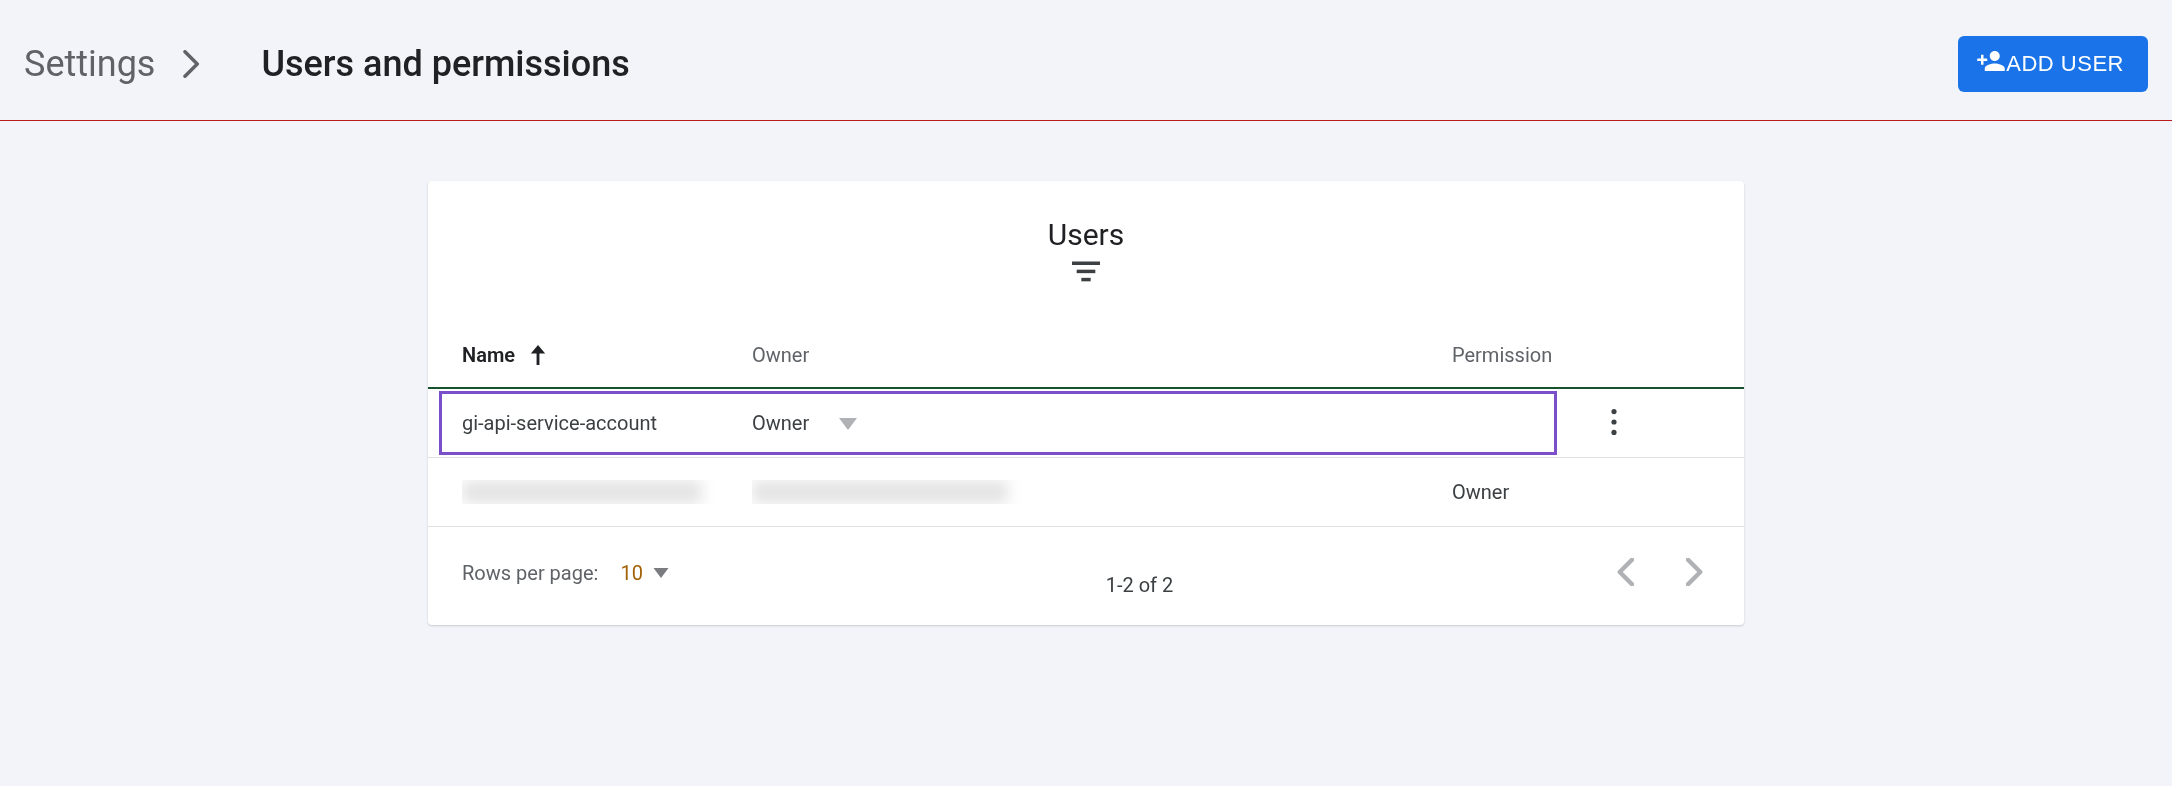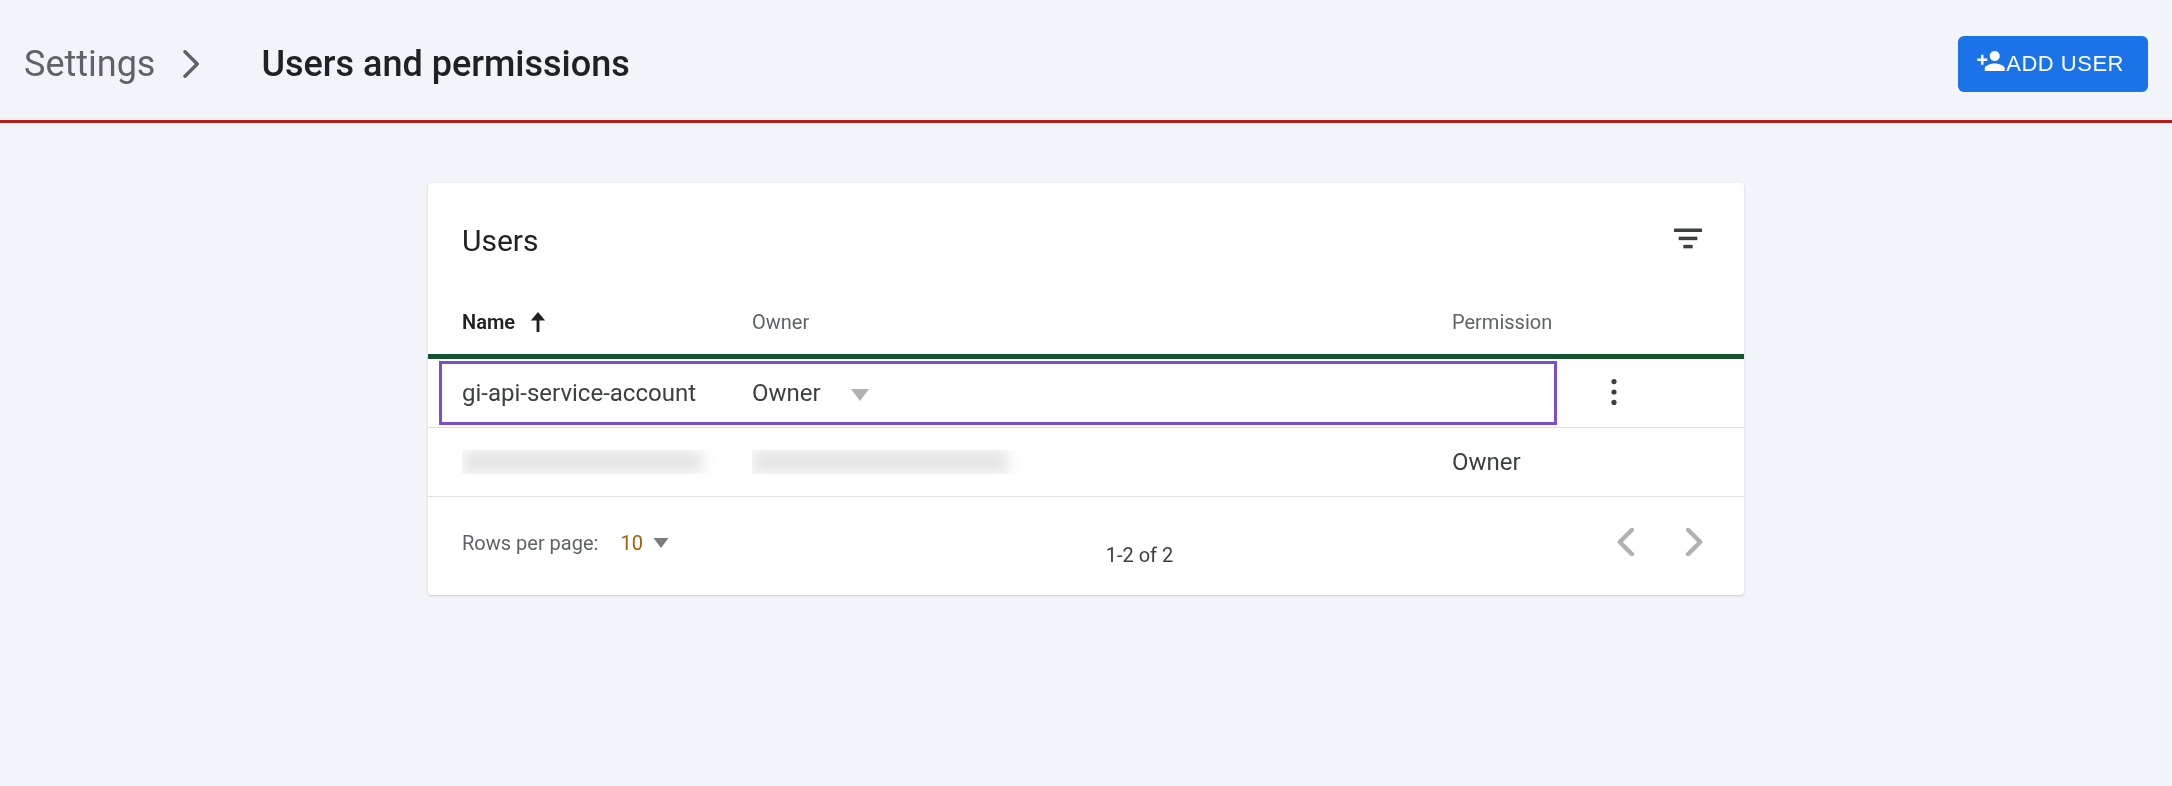--- a/index.html
+++ b/index.html
@@ -9,21 +9,21 @@
     color: #202124;
     width: 2172px;
     height: 786px;
     overflow: hidden;
   }
   .header {
     display: flex;
     align-items: center;
     justify-content: space-between;
     padding: 36px 24px 28px 24px;
-    border-bottom: 3px solid #b91c1c;
+    border-bottom: 1px solid #b91c1c;
   }
   .breadcrumb {
     display: flex;
     align-items: center;
     gap: 28px;
     font-size: 36px;
   }
   .breadcrumb .crumb-settings { color: #5f6368; }
   .breadcrumb .chevron { color: #5f6368; display:flex; align-items:center;}
   .breadcrumb .crumb-current { color: #202124; font-weight: 500; margin-left: 32px; }
@@ -48,45 +48,46 @@
     margin: 60px auto 0 auto;
     width: 1316px;
     border-radius: 4px;
     box-shadow: 0 1px 2px rgba(0,0,0,.1), 0 1px 3px rgba(0,0,0,.08);
   }
   .card-header {
     display: flex;
     align-items: center;
     justify-content: space-between;
     padding: 36px 34px 48px 34px;
+    flex-direction: column;
   }
   .card-title { font-size: 30px; font-weight: 400; color: #202124; }
   .filter-btn { background:none; border:none; cursor:pointer; color:#3c4043; padding:8px; }
   .filter-btn svg { width:28px; height:24px; fill:#3c4043; }
 
   .table { width: 100%; }
   .thead {
     display: grid;
     grid-template-columns: 290px 700px 180px 1fr;
     align-items: center;
     padding: 0 34px 20px 34px;
-    border-bottom: 5px solid #14532d;
+    border-bottom: 2px solid #14532d;
     font-size: 20px;
     color: #5f6368;
   }
   .thead .col-name { display:flex; align-items:center; gap:14px; color:#202124; font-weight:600;}
   .sort-arrow { display:flex; }
   .trow {
     display: grid;
     grid-template-columns: 290px 700px 180px 1fr;
     align-items: center;
     padding: 0 34px;
     height: 69px;
     border-bottom: 1px solid #e0e0e0;
-    font-size: 24px;
+    font-size: 20px;
     color: #3c4043;
     position: relative;
   }
   .trow .cell-name { white-space: nowrap; overflow:hidden; text-overflow:ellipsis;}
   .trow .cell-email { white-space: nowrap; overflow:hidden; text-overflow:ellipsis; color:#3c4043;}
   .perm-cell { display:flex; align-items:center; gap:30px; }
   .perm-dd { color:#b0b1b4; display:flex; cursor:pointer;}
   .row-actions { display:flex; justify-content:flex-end; }
   .kebab { background:none; border:none; cursor:pointer; padding:8px; color:#3c4043;}
   .kebab svg { width:20px; height:26px; fill:#3c4043; }

